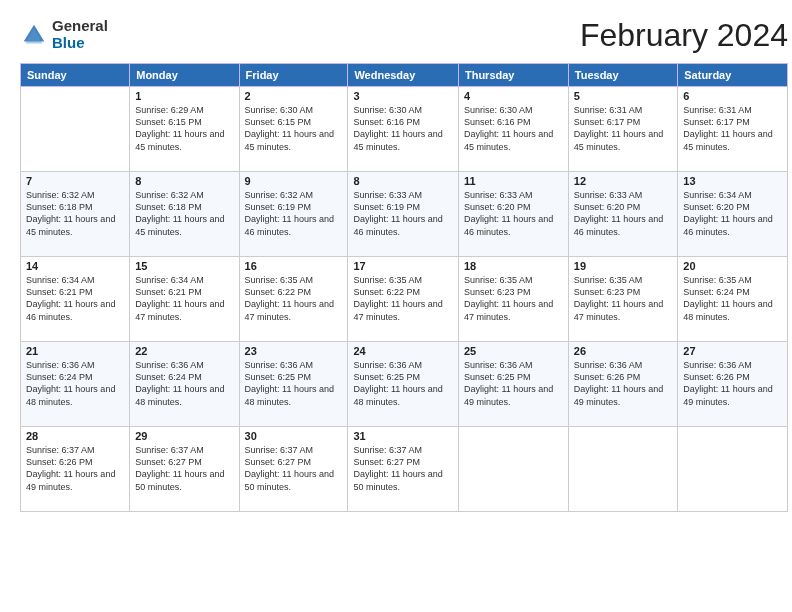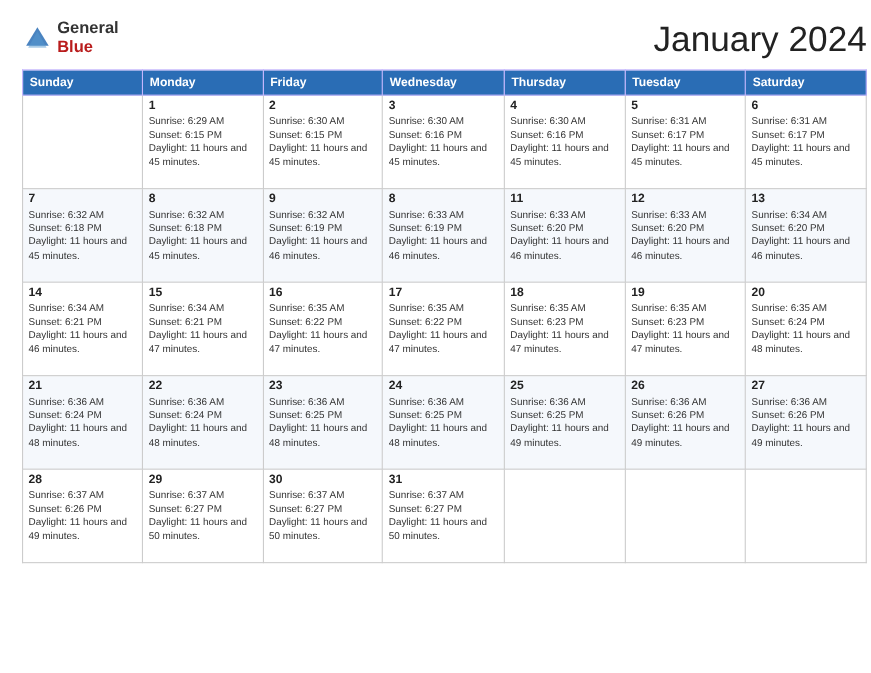--- a/index.html
+++ b/index.html
@@ -33,21 +33,21 @@
       line-height: 1.1;
     }
     .logo-general {
       font-size: 15px;
       font-weight: bold;
       color: #333;
     }
     .logo-blue {
       font-size: 15px;
       font-weight: bold;
-      color: #b91c1c;
+      color: #0369a1;
     }
     .logo-icon {
       width: 28px;
       height: 28px;
     }
     .title-area {
       text-align: right;
     }
     .title-month {
       font-size: 32px;
@@ -115,21 +115,21 @@
       <svg class="logo-icon" viewBox="0 0 30 30">
         <polygon points="15,4 26,22 4,22" fill="#2a6db5" opacity="0.85"></polygon>
         <polygon points="15,8 24,24 6,24" fill="#5599d0" opacity="0.5"></polygon>
       </svg>
       <div class="logo-text">
         <span class="logo-general">General</span>
         <span class="logo-blue">Blue</span>
       </div>
     </div>
     <div class="title-area">
-      <div class="title-month">January 2024</div>
+      <div class="title-month">February 2024</div>
     </div>
   </div>
 
   <table class="calendar">
     <thead>
       <tr>
       <th>Sunday</th>
           <th>Monday</th>
           <th>Friday</th>
           <th>Wednesday</th>

